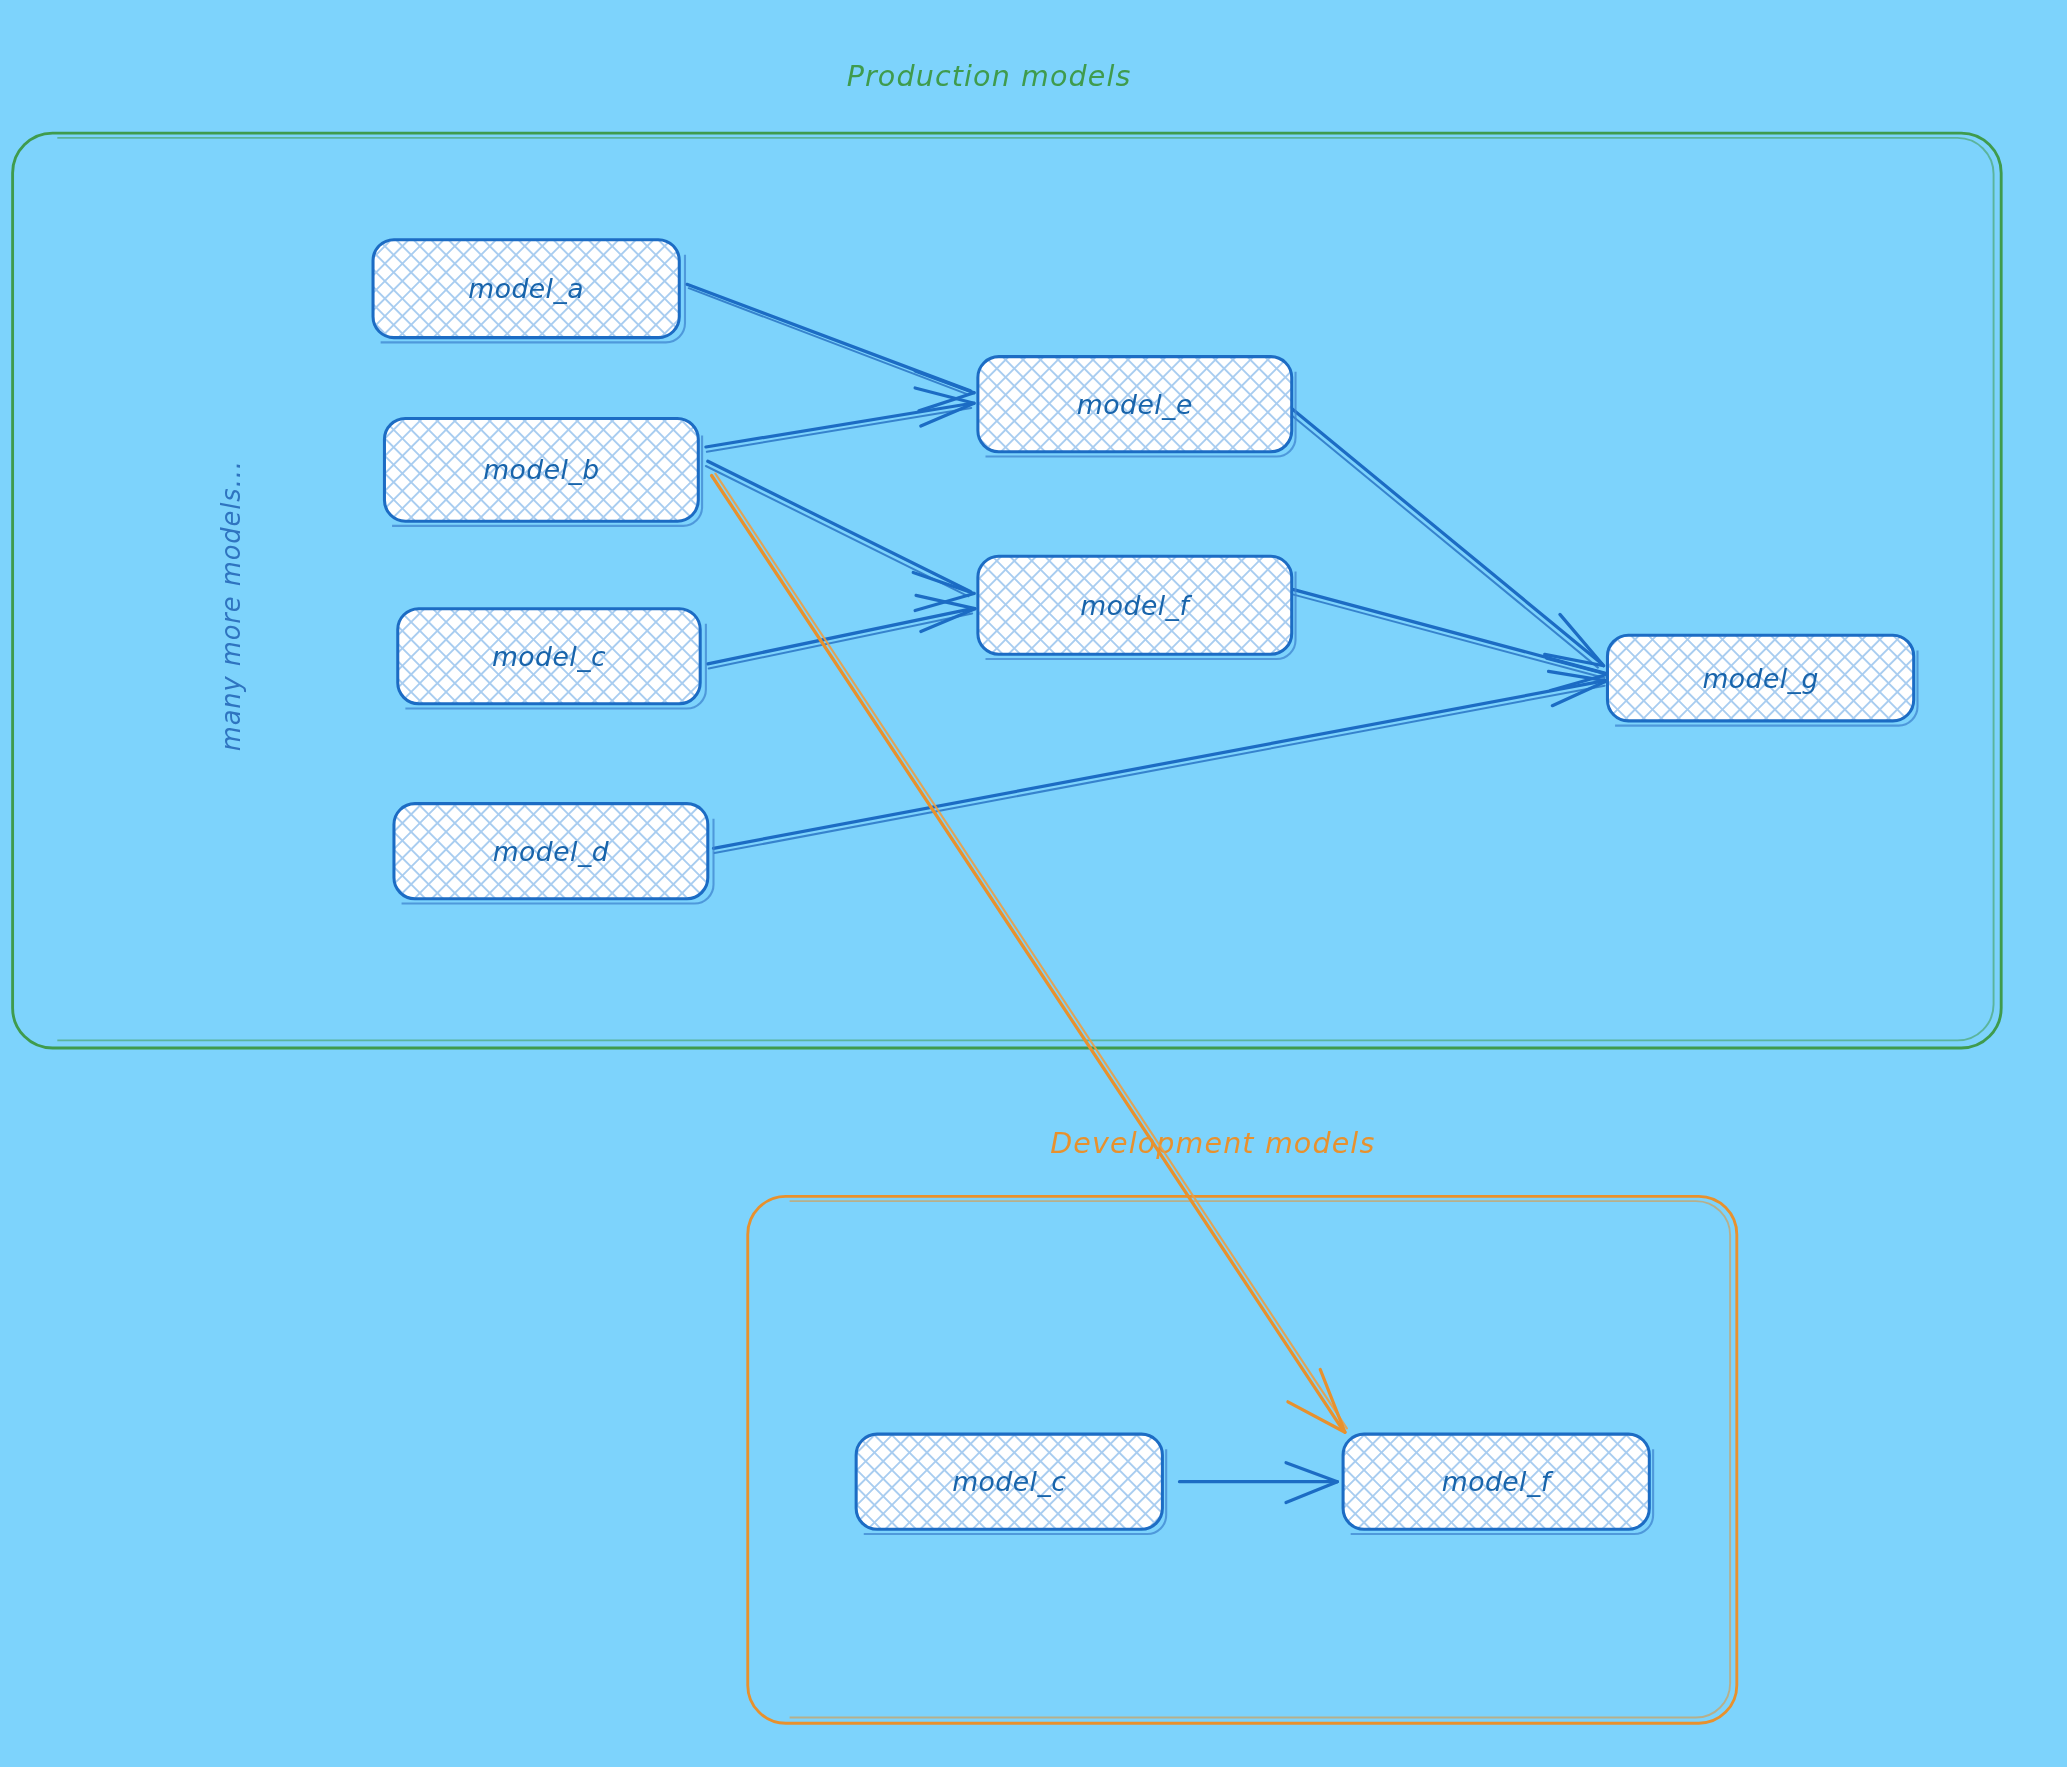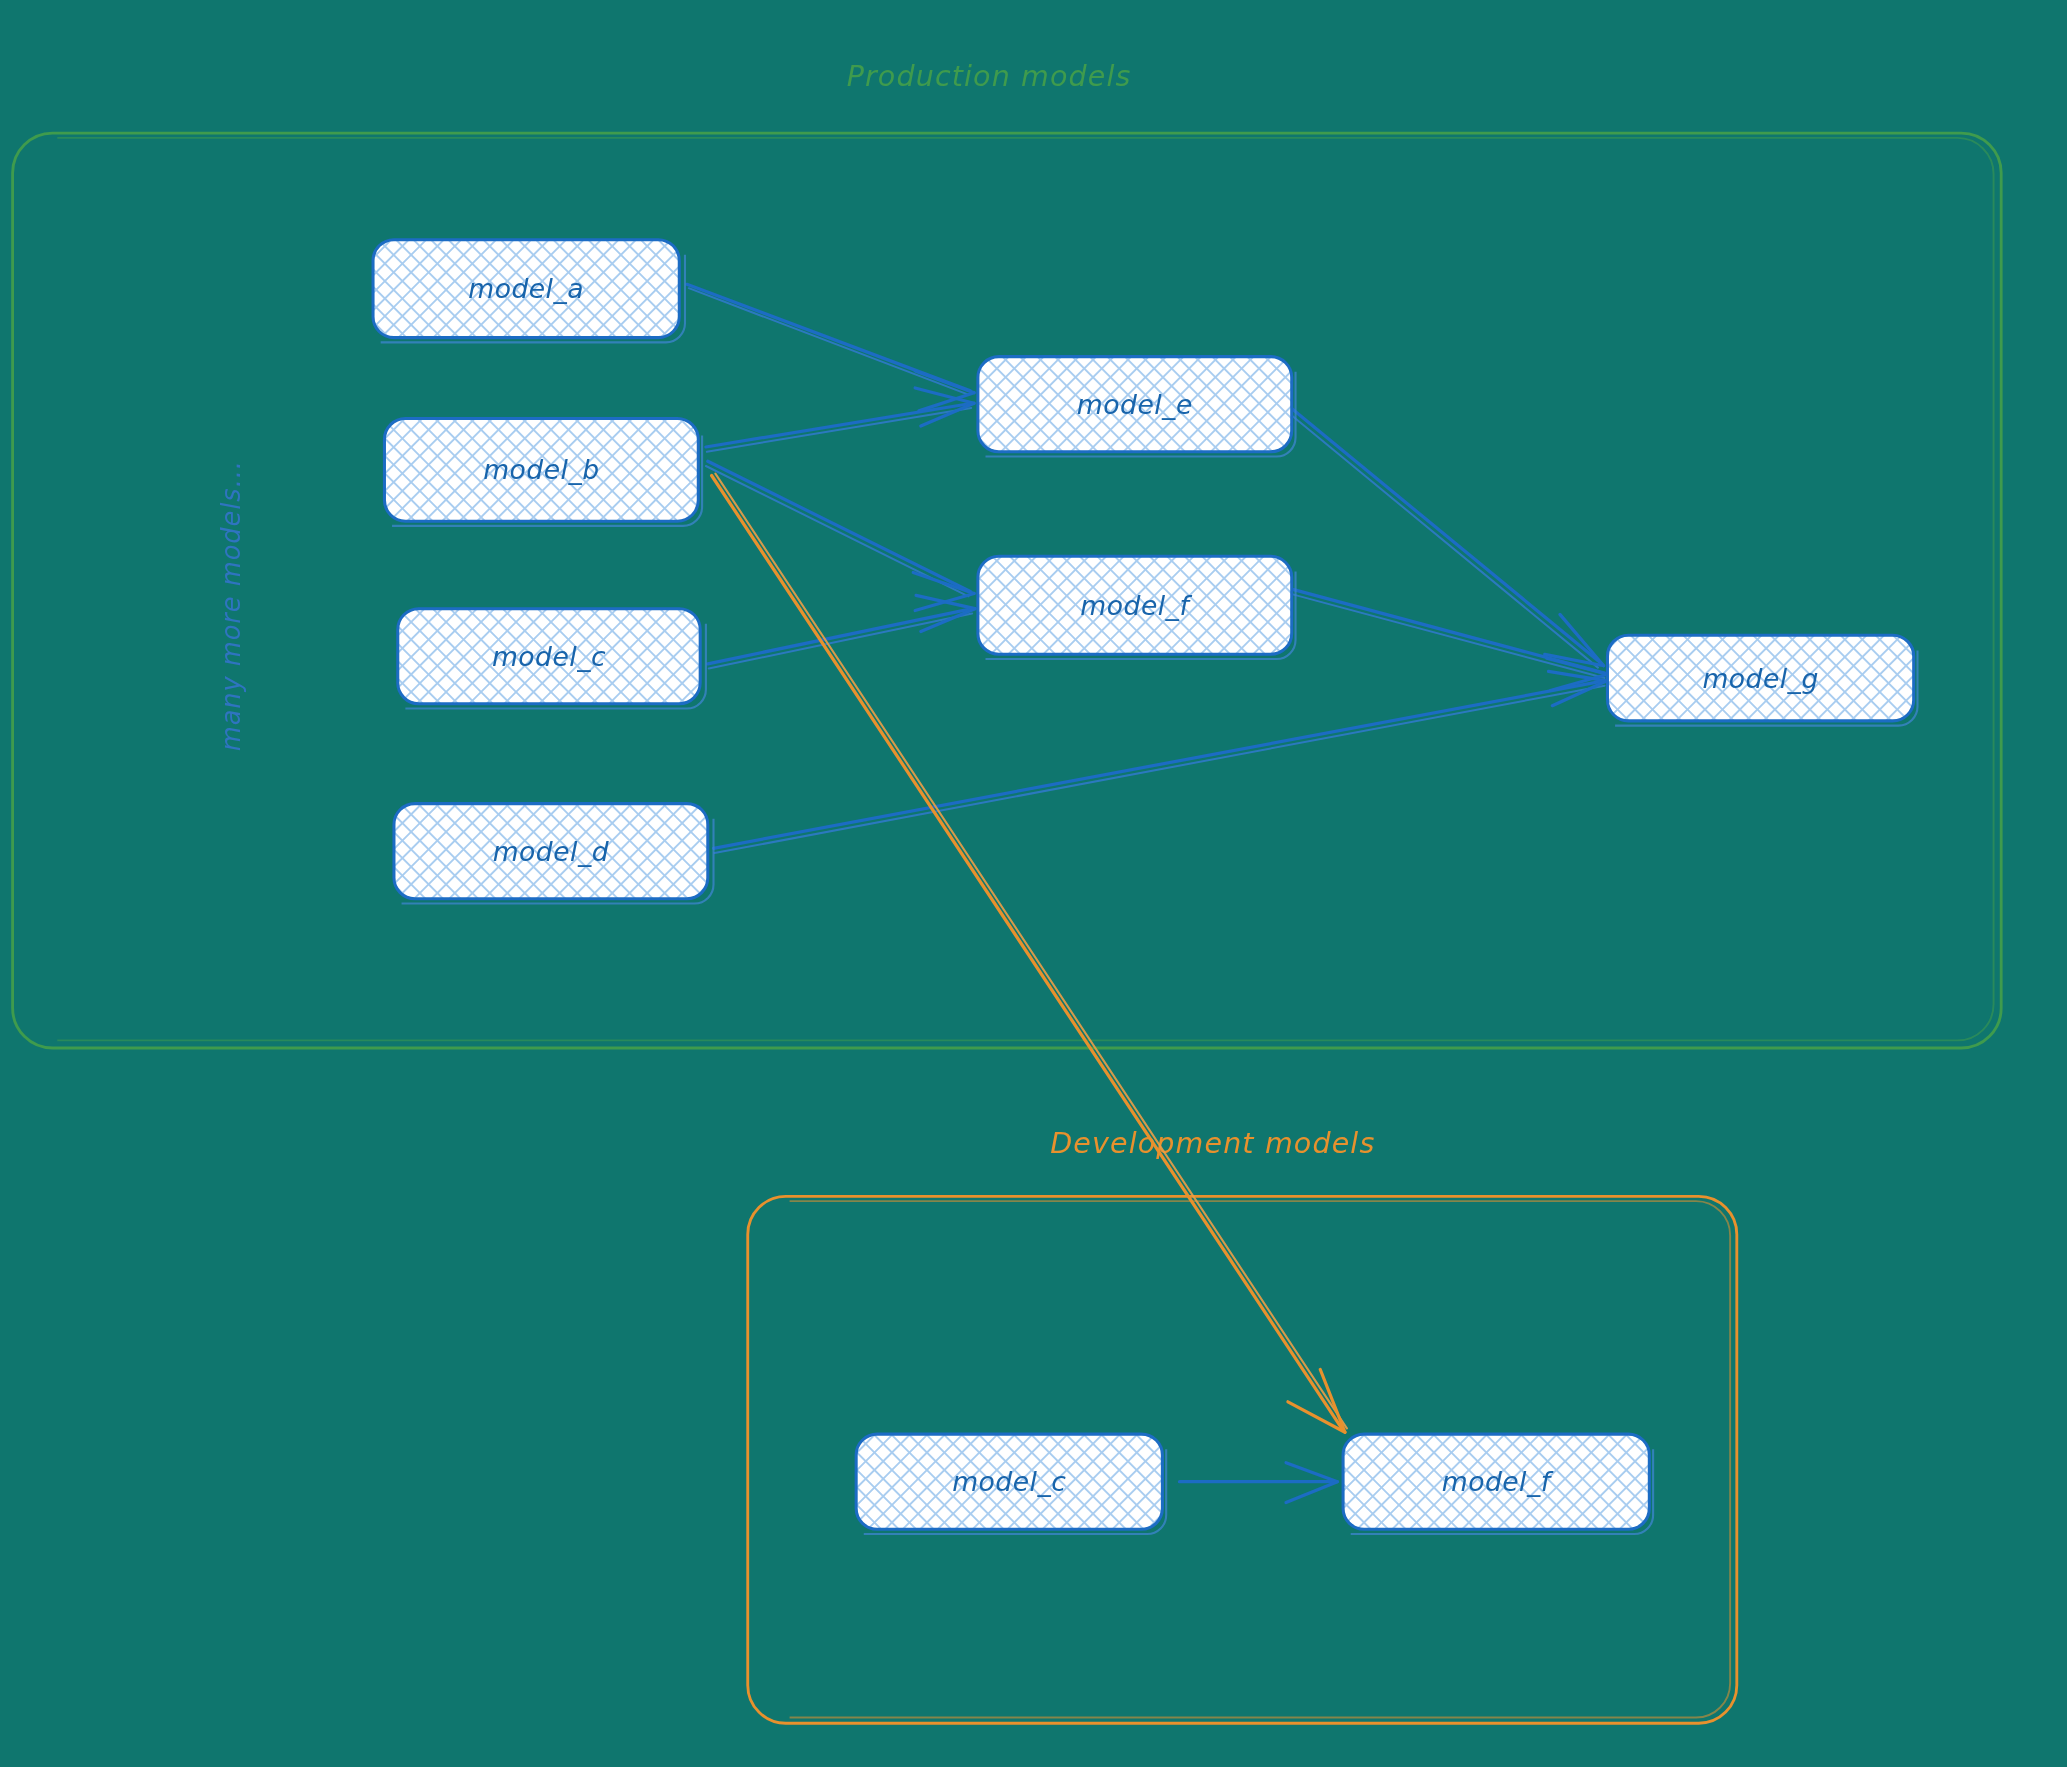--- a/index.html
+++ b/index.html
@@ -7,21 +7,21 @@
     padding: 0;
     background: #ffffff;
   }
   body {
     font-family: "DejaVu Sans", sans-serif;
   }
   #canvas {
     position: relative;
     width: 2068px;
     height: 1767px;
-    background: #0f766e;
+    background: #7dd3fc;
     overflow: hidden;
   }
   svg#scene {
     position: absolute;
     left: 0;
     top: 0;
     width: 2068px;
     height: 1767px;
   }
   .group-title {

